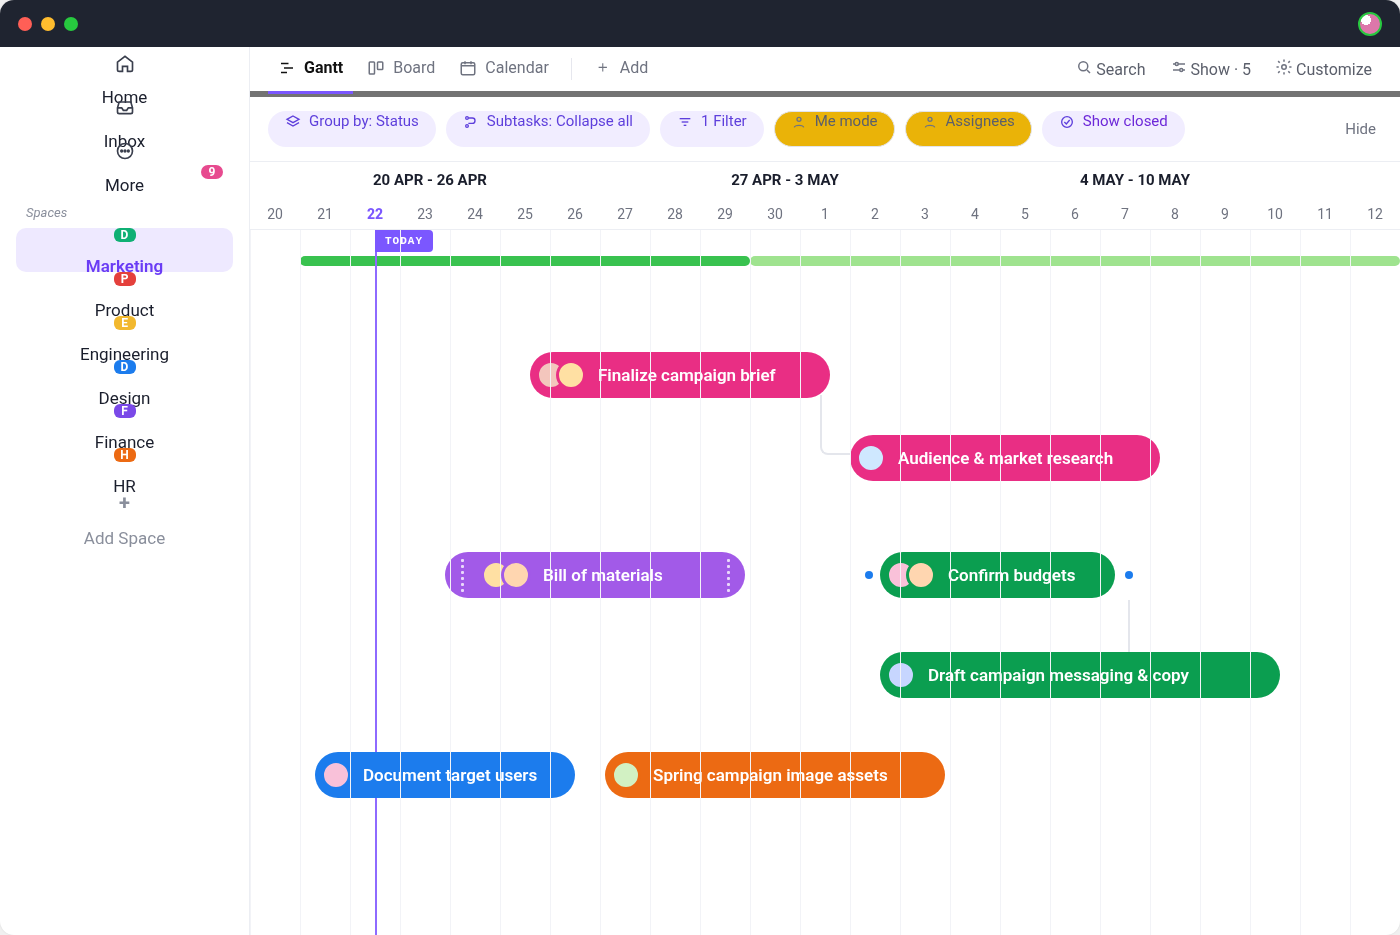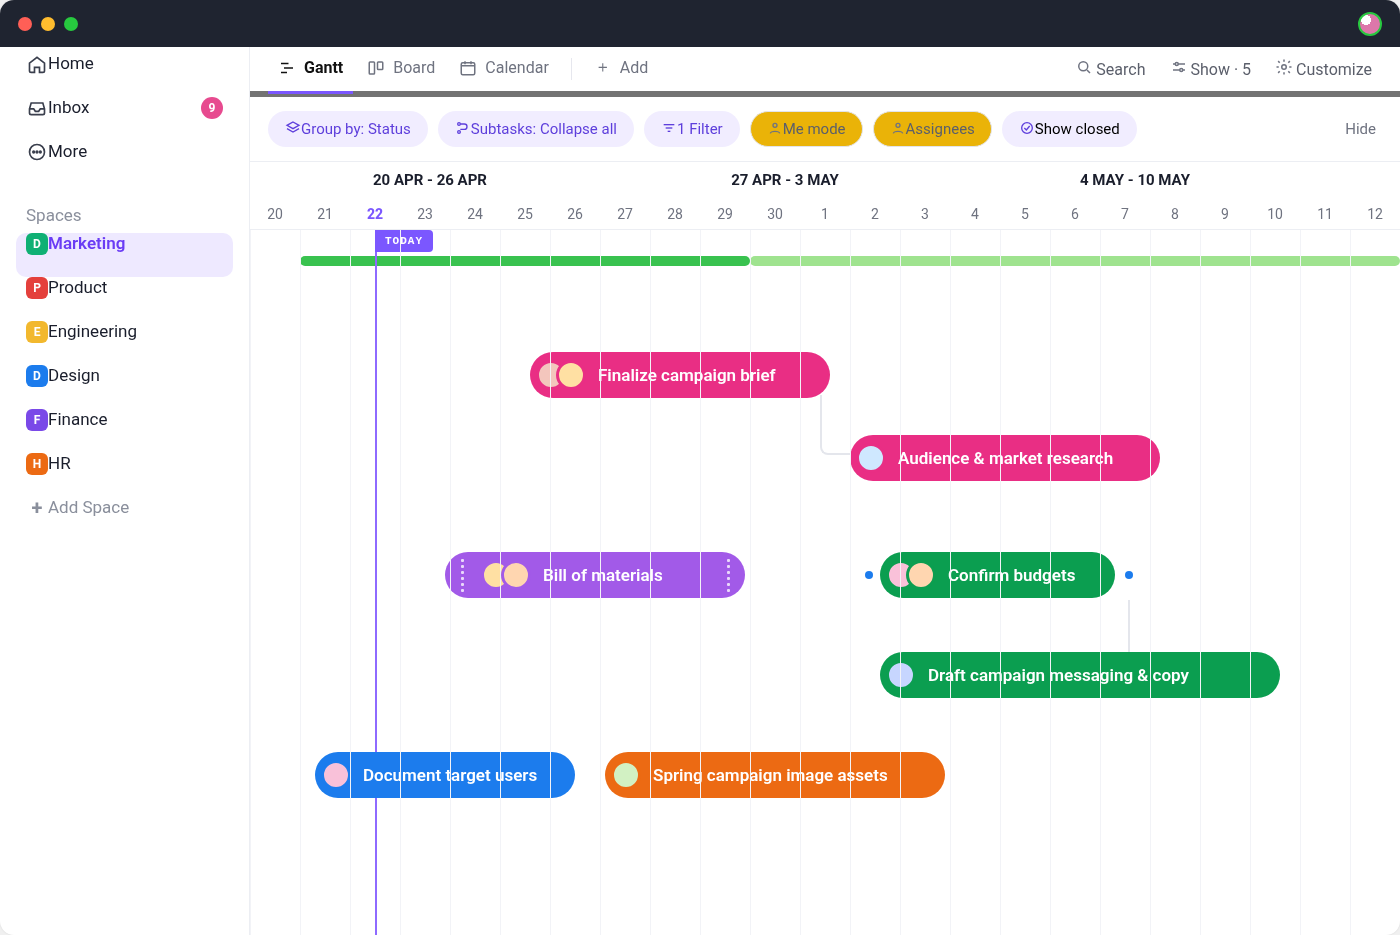--- a/index.html
+++ b/index.html
@@ -12,43 +12,43 @@
   .titlebar .avatar { width:24px; height:24px; border-radius:50%; background:#d7a; background-image: radial-gradient(circle at 30% 30%, #fff 0 25%, transparent 26%); border:2px solid #27c93f; }
 
   .body { flex:1; display:flex; min-height:0; }
   .sidebar { width:250px; border-right:1px solid #eceef3; padding:0; }
   .org { display:flex; align-items:center; gap:10px; height:50px; padding:0 22px; border-bottom:1px solid transparent; cursor:pointer; }
   .logo { width:22px; height:22px; display:flex; align-items:center; justify-content:center; }
   .org-name { font-weight:700; font-size:17px; color:#1d2230; }
   .chev { color:#8a8f9c; font-size:12px; }
 
   .nav { padding:6px 16px; }
-  .nav-item, .space-item { display:flex; align-items:flex-start; gap:0; height:44px; padding:0 10px; border-radius:10px; cursor:pointer; font-size:17px; color:#1a1e2c; }
+  .nav-item, .space-item { display:flex; align-items:center; gap:14px; height:44px; padding:0 10px; border-radius:10px; cursor:pointer; font-size:17px; color:#1a1e2c;flex-direction:column; }
   .nav-item .icon { width:22px; height:22px; color:#3a3f4d; display:flex; align-items:center; justify-content:center; }
   .badge { margin-left:auto; background:#e74a8f; color:#fff; font-size:12px; font-weight:700; width:22px; height:22px; border-radius:11px; display:flex; align-items:center; justify-content:center; }
-  .section-title { font-size:17px; color:#8a8f9c; padding:14px 26px 4px; }
+  .section-title { font-size:13px; color:#8a8f9c; padding:14px 26px 4px;font-style:italic; }
   .spaces { padding:4px 16px; }
   .space-item .chip { width:22px; height:22px; border-radius:6px; display:flex; align-items:center; justify-content:center; color:#fff; font-size:12px; font-weight:700; }
   .space-item.active { background:#eee9ff; color:#6a3cf5; font-weight:600; }
   .space-item.active .chip { box-shadow:none; }
   .add-space { color:#8a8f9c; }
   .add-space .chip { background:transparent; color:#8a8f9c; font-size:20px; }
 
   .main { flex:1; display:flex; flex-direction:column; min-width:0; position:relative; }
   .tabs { height:50px; display:flex; align-items:center; padding:0 18px; border-bottom:6px solid #737373; gap:4px; }
   .tab { display:flex; align-items:center; gap:8px; padding:0 10px; height:50px; color:#6f7380; font-size:16px; cursor:pointer; border-bottom:3px solid transparent; }
   .tab.active { color:#111; font-weight:700; border-bottom-color:#7b57ff; }
   .tab .icon { width:18px; height:18px; display:flex; align-items:center; justify-content:center; }
   .tabs .spacer { flex:1; }
   .tool { display:flex; align-items:center; gap:3px; color:#5b5f6b; font-size:16px; padding:0 10px; cursor:pointer; }
 
   .filters { display:flex; align-items:center; gap:10px; padding:14px 18px 14px 18px; border-bottom:1px solid #eceef3; }
-  .pill { display:flex; align-items:flex-start; gap:0; height:36px; padding:8px 16px; border-radius:20px; font-size:15px; cursor:pointer; border:1px solid transparent; }
+  .pill { display:flex; align-items:flex-end; gap:8px; height:36px; padding:16px 16px; border-radius:20px; font-size:15px; cursor:pointer; border:1px solid transparent; }
   .pill.purple { background:#f1edff; color:#5e3fdc; }
-  .pill.purple-check { background:#f1edff; color:#000000; }
+  .pill.purple-check { background:#f1edff; color:#6d28d9; }
   .pill.outline { background:#eab308; color:#5b5f6b; border-color:#e2e4eb; }
   .pill .icon { width:16px; height:16px; display:flex; align-items:center; justify-content:center; }
   .filters .spacer { flex:1; }
   .hide { color:#6f7380; font-size:15px; padding:0 6px; cursor:pointer; }
 
   .timeline { flex:1; position:relative; overflow:hidden; }
   .weeks { display:flex; height:36px; align-items:center; font-size:15px; font-weight:700; color:#1a1e2c; }
   .week { flex:0 0 auto; text-align:center; }
   .days-row { display:flex; height:32px; border-bottom:1px solid #eceef3; }
   .day { flex:0 0 50px; text-align:center; font-size:14px; color:#6f7380; display:flex; align-items:center; justify-content:center; }

